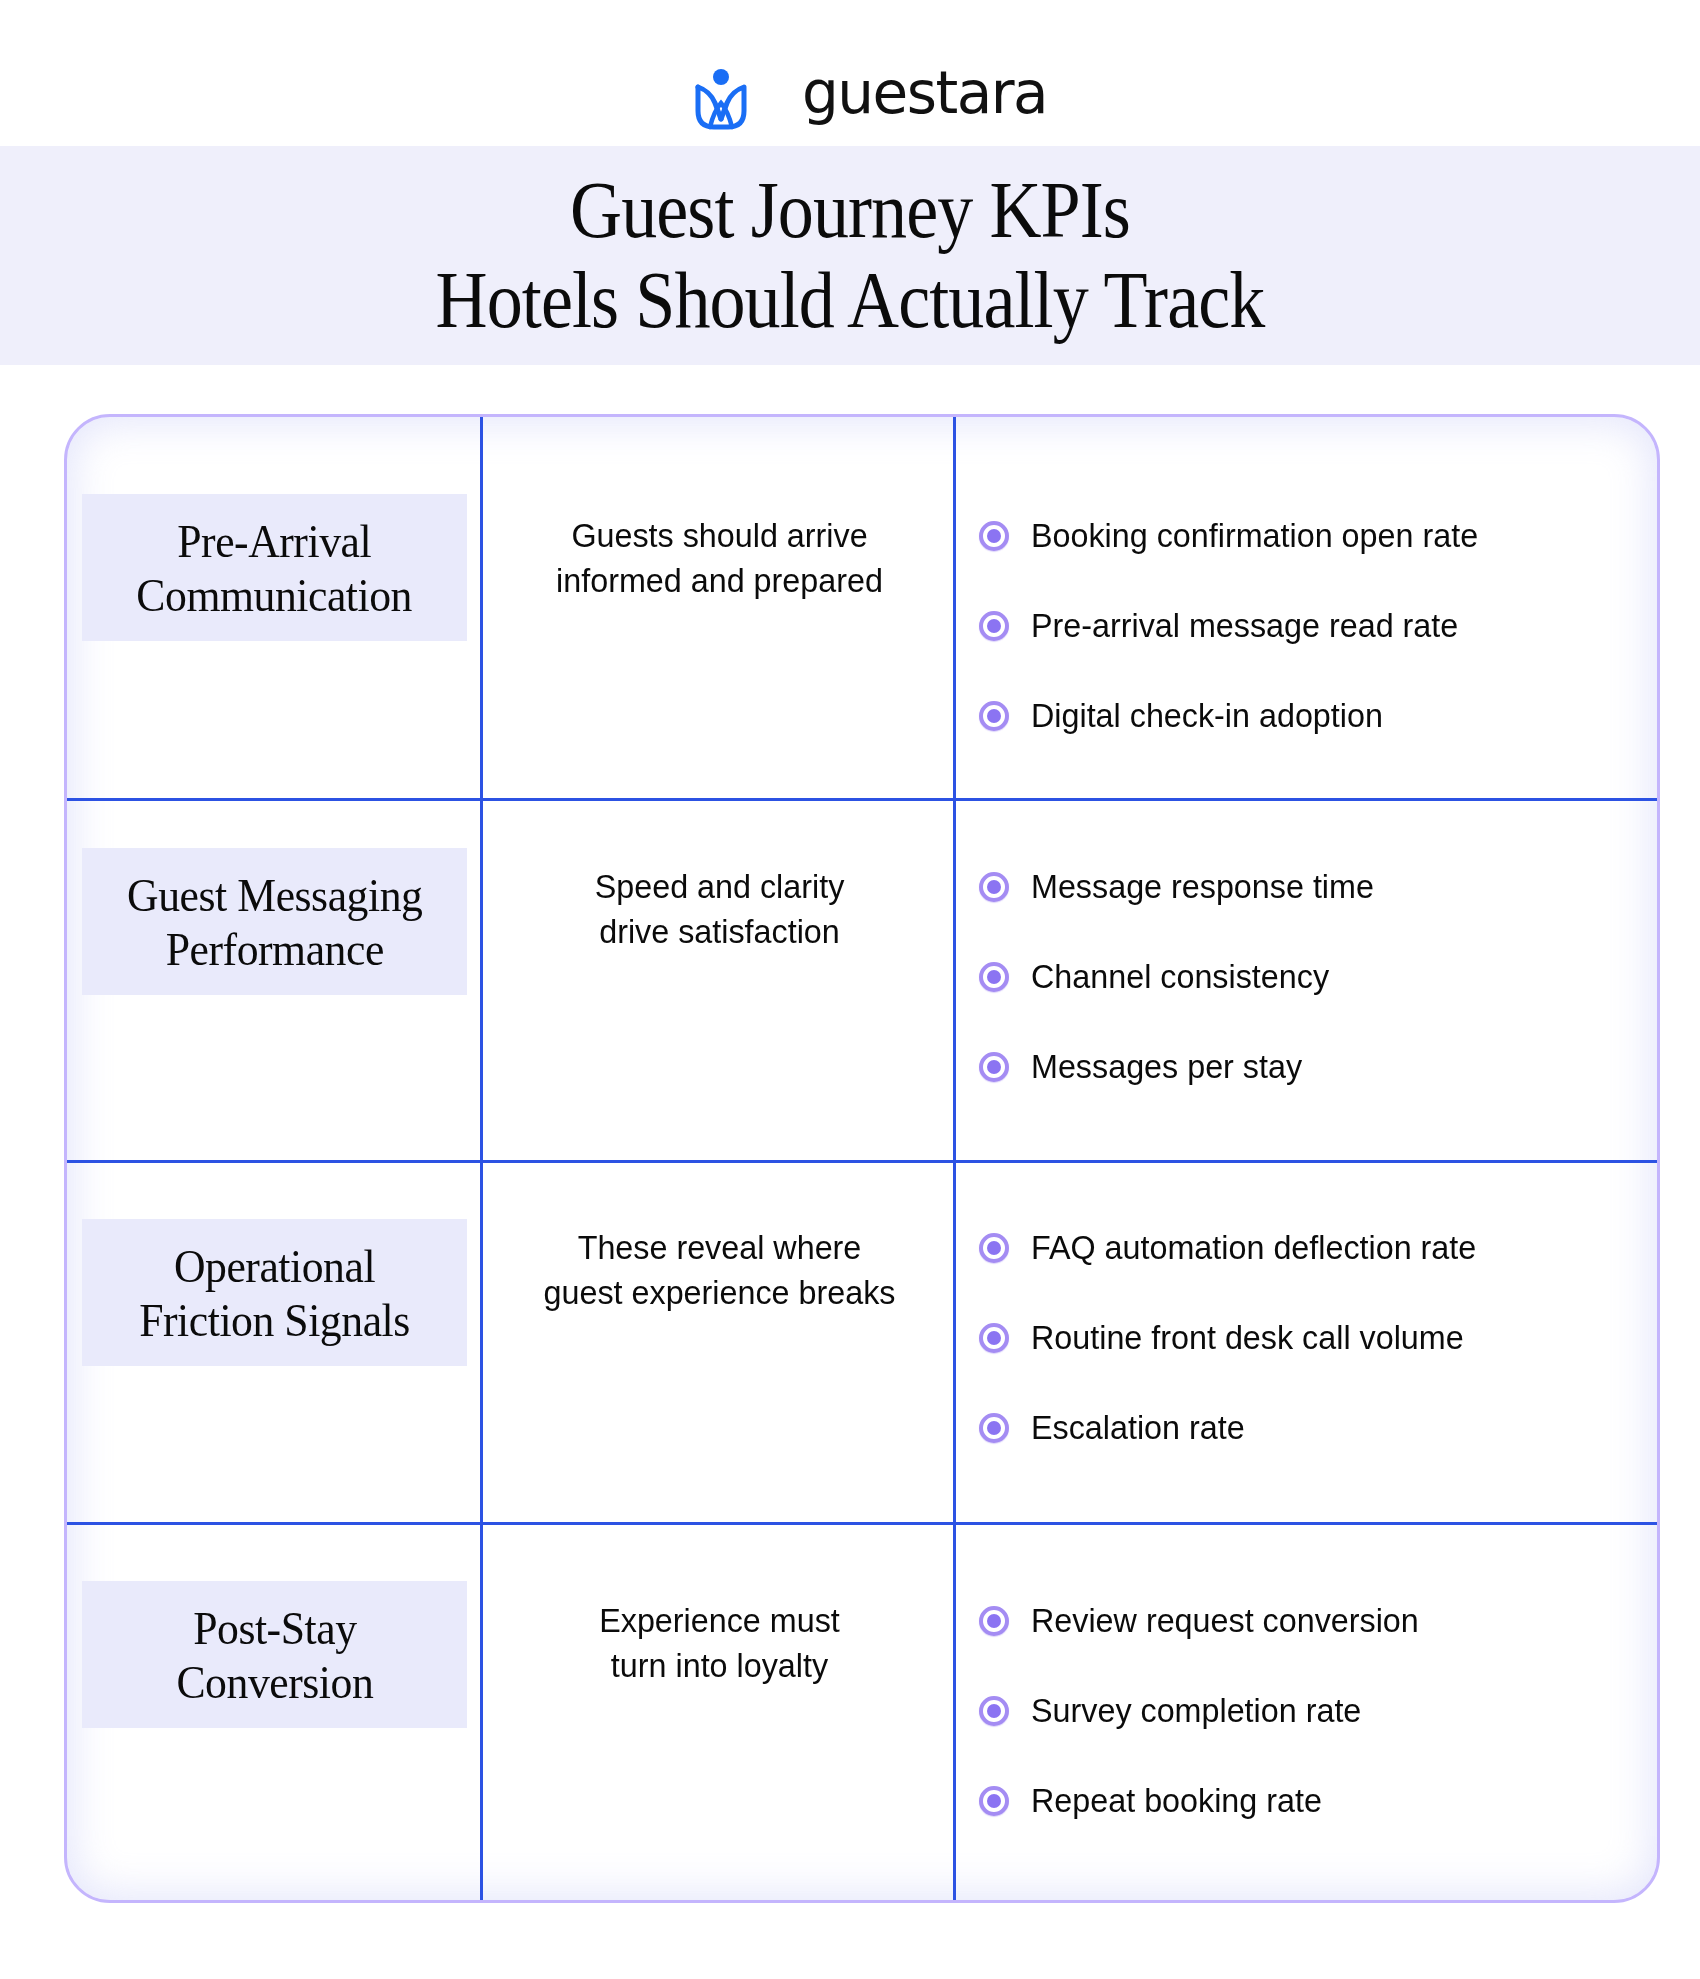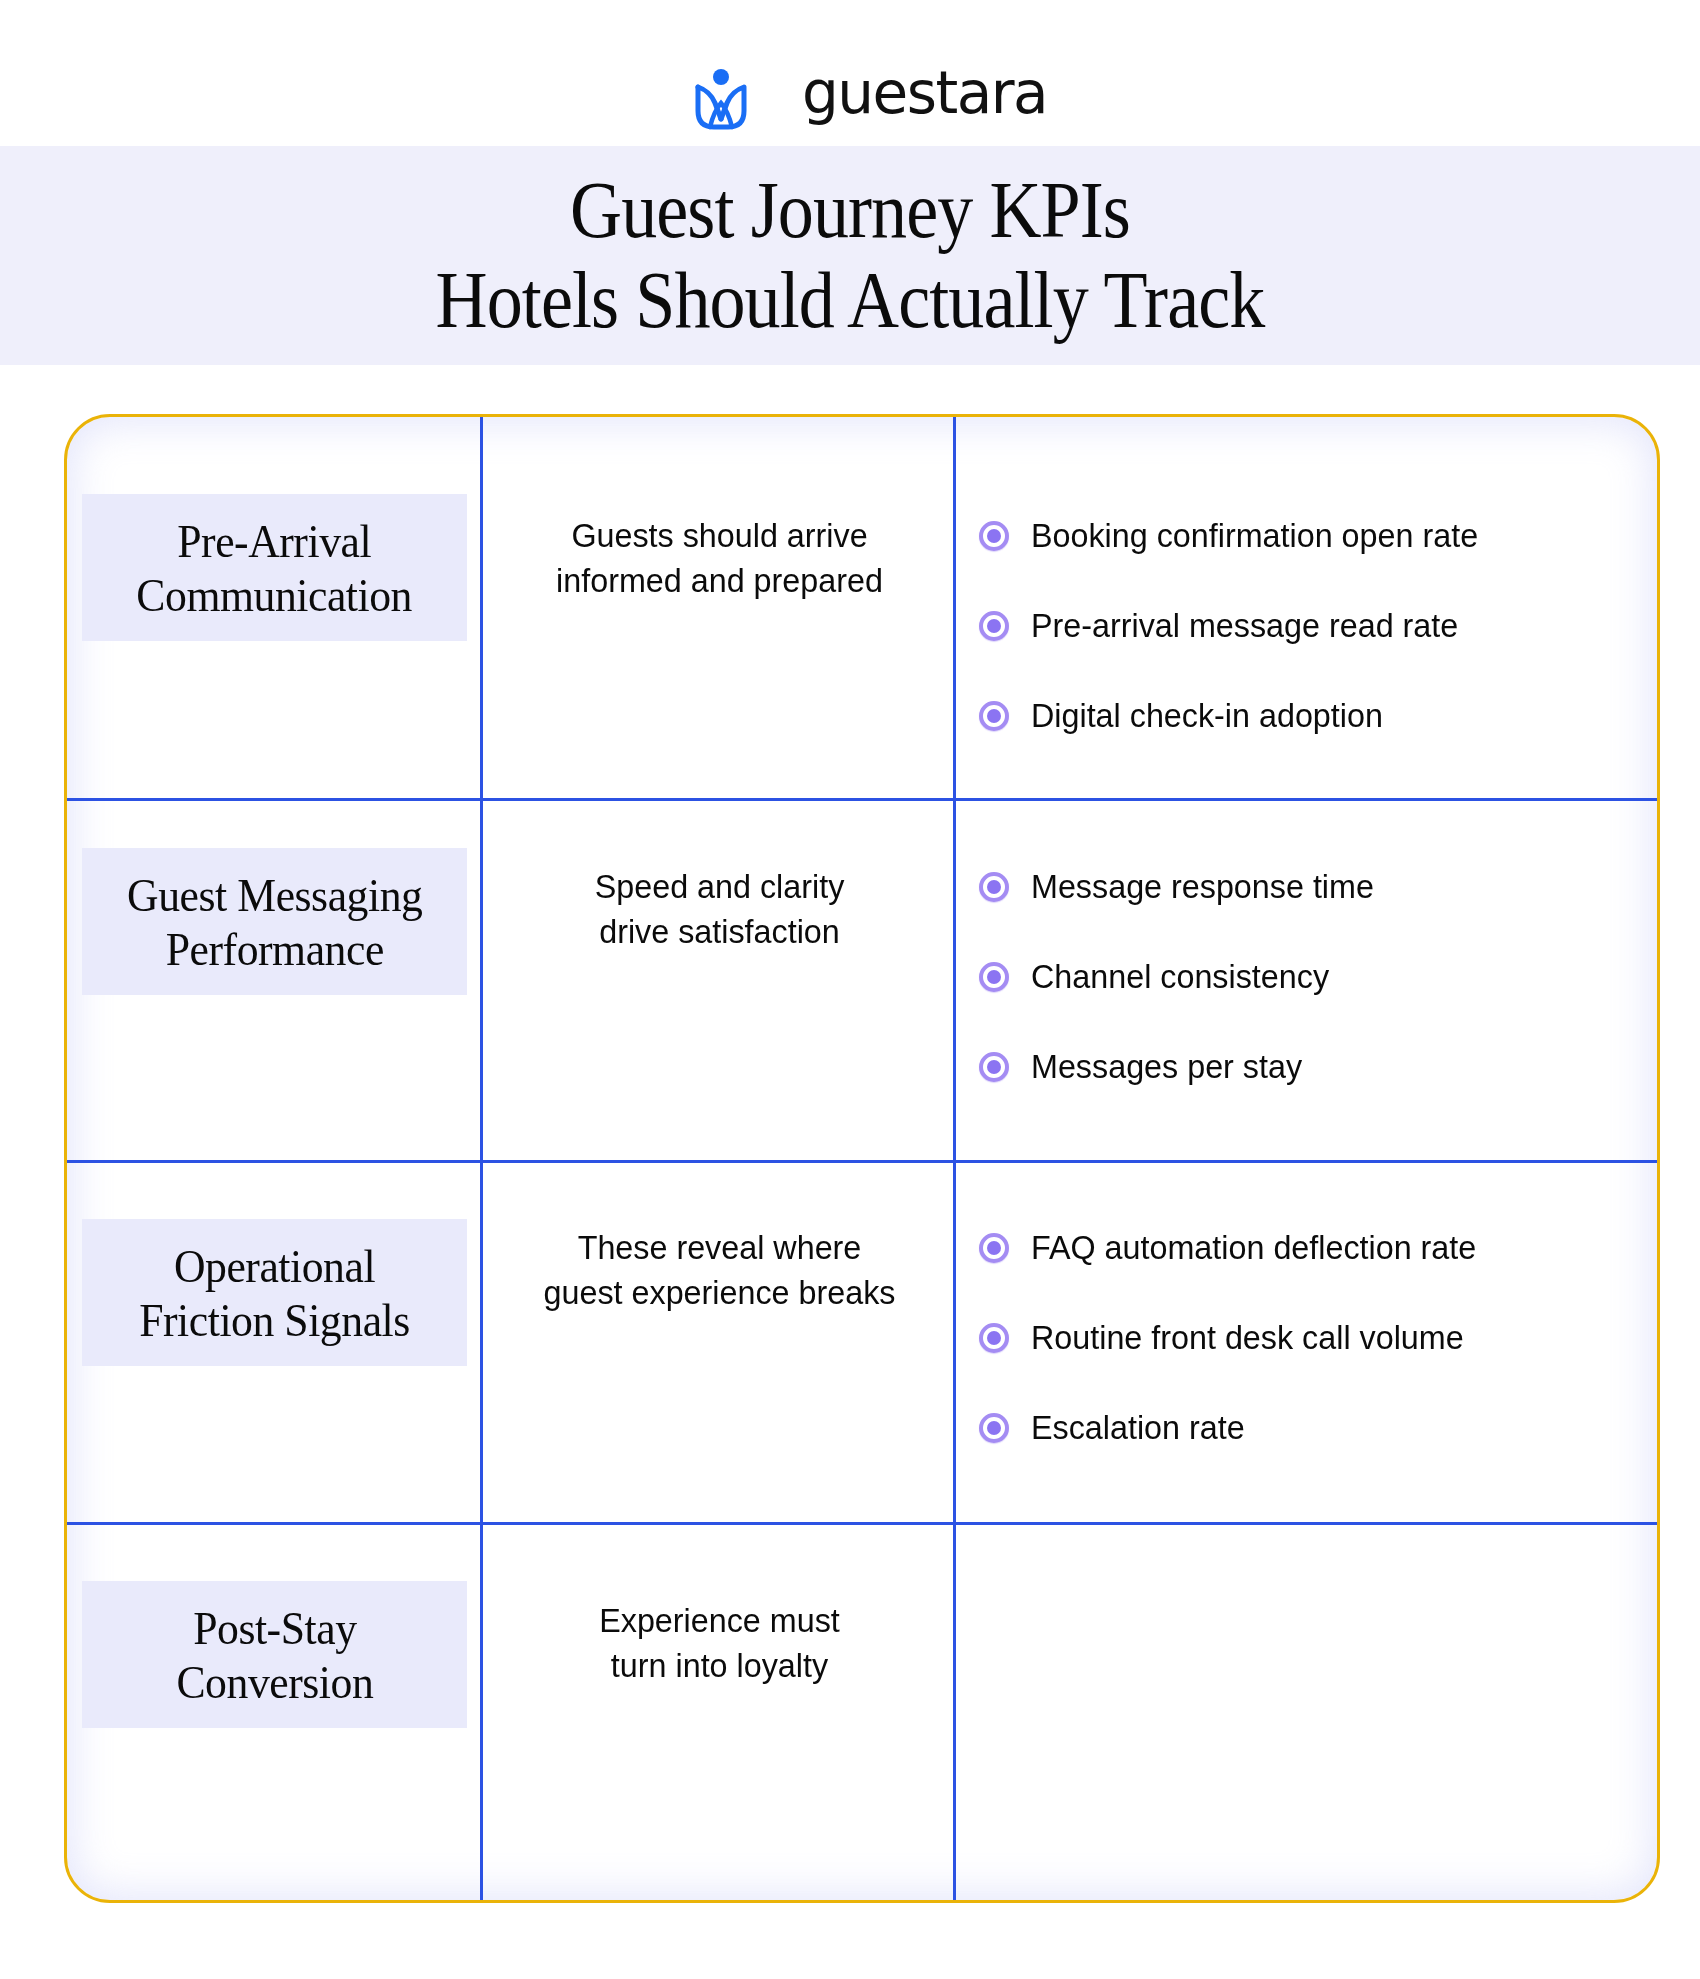--- a/index.html
+++ b/index.html
@@ -7,21 +7,21 @@
 
   .logo { position: absolute; left: 694px; top: 64px; height: 70px; display: flex; align-items: center; gap: 40px; }
   .logo-icon { width: 54px; height: 64px; display: block; }
   .logo-word { font-family: "DejaVu Sans", sans-serif; font-size: 58px; line-height: 1; margin-left: 14px; letter-spacing: -1.5px; color: #111; position: relative; top: -6px; font-weight: 500; }
 
   .header-band { position: absolute; left: 0; top: 146px; width: 1700px; height: 219px; background: #efeffb; }
   .title { position: absolute; left: 0; width: 1700px; text-align: center; font-family: "Liberation Serif", serif; font-size: 80px; line-height: 88px; color: #0b0b0b; transform: scaleX(0.9); transform-origin: center; letter-spacing: -1px; }
   .title.l1 { top: 166px; }
   .title.l2 { top: 256px; }
 
-  .table { position: absolute; left: 64px; top: 414px; width: 1596px; height: 1489px; border: 3px solid #eab308; border-radius: 46px; box-sizing: border-box; overflow: hidden;
+  .table { position: absolute; left: 64px; top: 414px; width: 1596px; height: 1489px; border: 3px solid #c4b5fd; border-radius: 46px; box-sizing: border-box; overflow: hidden;
            background: #fff; box-shadow: inset 0 0 40px 6px rgba(196,200,246,0.45); }
   .vline { position: absolute; top: 0; width: 3px; height: 100%; background: #2c52e3; }
   .hline { position: absolute; left: 0; width: 100%; height: 3px; background: #2c52e3; }
 
   .row { position: absolute; left: 0; width: 100%; }
   .label-box { position: absolute; left: 15px; width: 385px; height: 147px; background: #e9eafb; display: flex; align-items: center; justify-content: center; text-align: center; }
   .label-text { font-family: "Liberation Serif", serif; font-size: 47px; line-height: 54px; color: #0b0b0b; transform: scaleX(0.93); letter-spacing: -0.5px; }
 
   .desc { position: absolute; left: 416px; width: 473px; text-align: center; font-size: 34px; line-height: 45px; color: #0b0b0b; transform: scaleX(0.95); }
 
@@ -140,14 +140,28 @@
     <div class="label-box" style="top:56px">
       <div class="label-text">
         <div>Post-Stay</div>
         <div>Conversion</div>
       </div>
     </div>
     <div class="desc" style="top:73px">
       <div>Experience must</div>
       <div>turn into loyalty</div>
     </div>
+    <div class="kpis" style="top:73px">
+      <div class="kpi">
+          <span class="bullet"></span>
+          <span class="kpi-text">Review request conversion</span>
+        </div>
+      <div class="kpi">
+          <span class="bullet"></span>
+          <span class="kpi-text">Survey completion rate</span>
+        </div>
+      <div class="kpi">
+          <span class="bullet"></span>
+          <span class="kpi-text">Repeat booking rate</span>
+        </div>
+    </div>
   </div>
 </div>
 
 </body></html>

